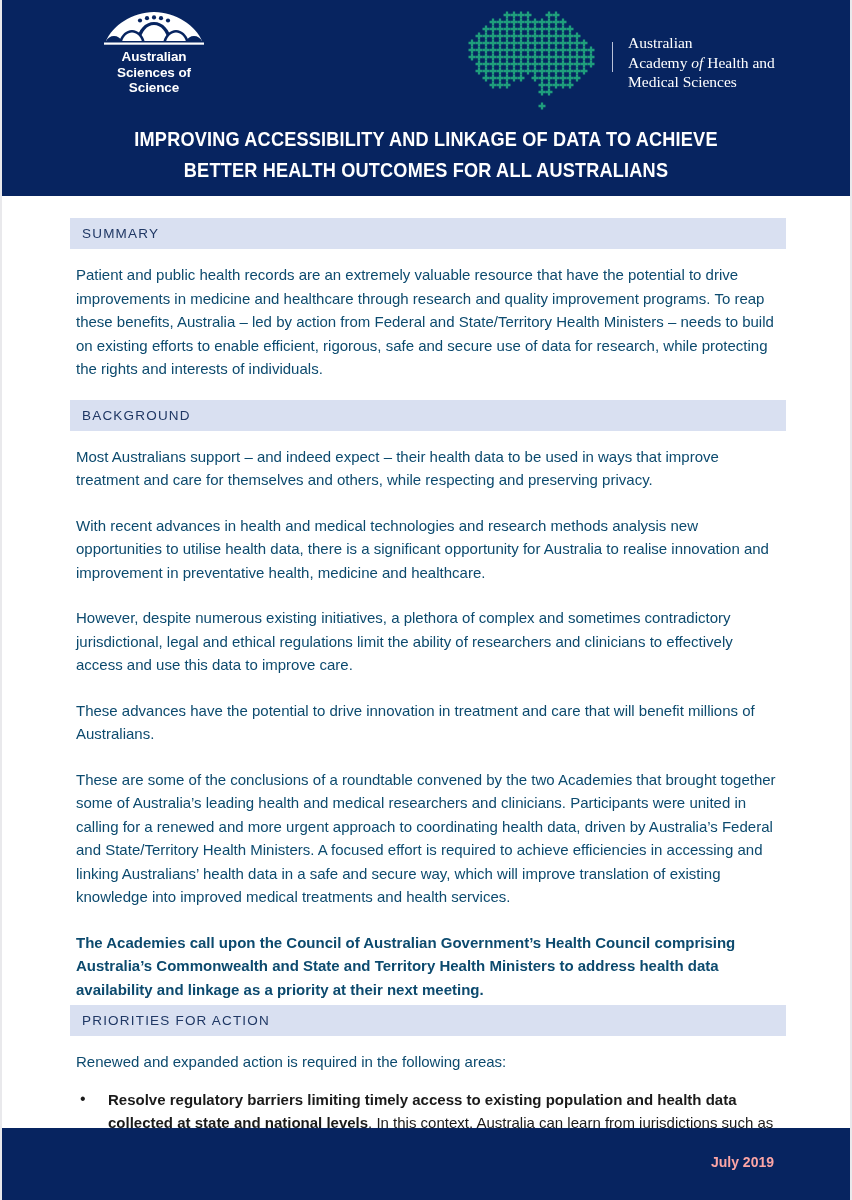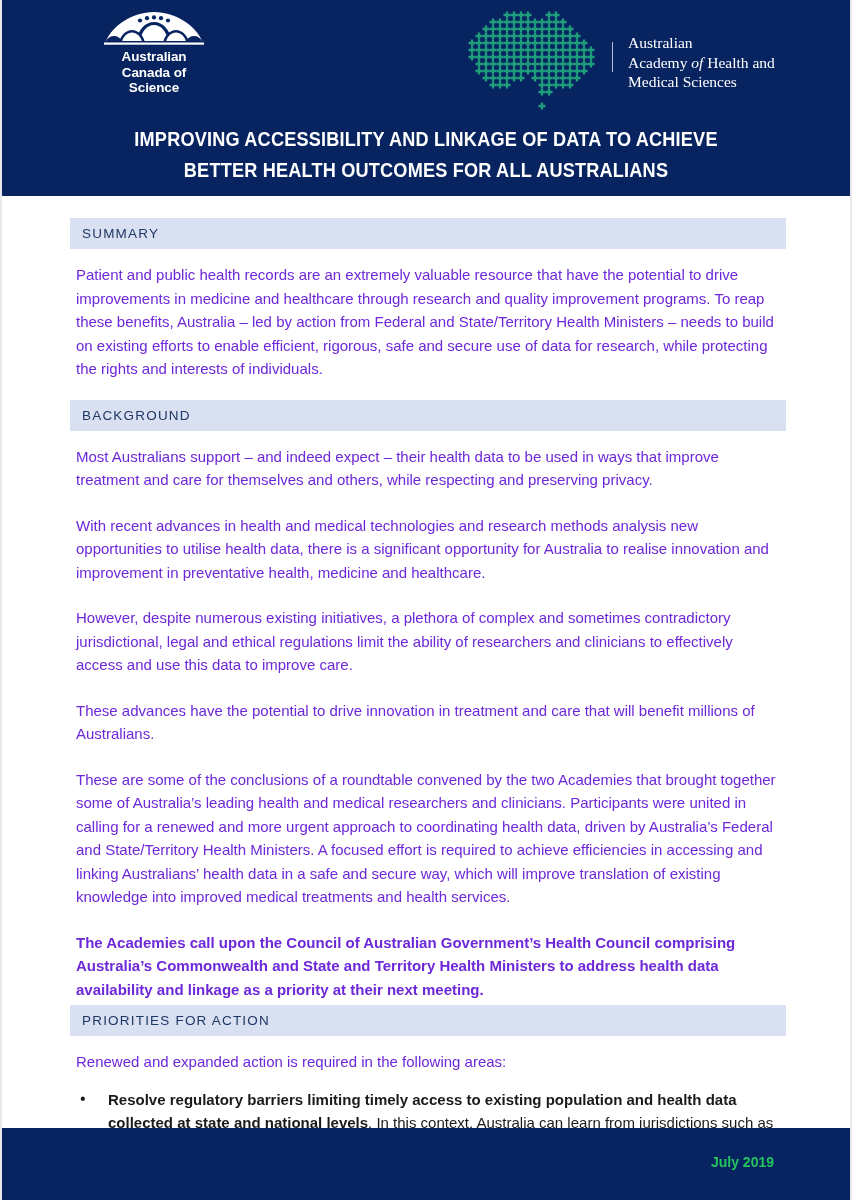--- a/index.html
+++ b/index.html
@@ -122,21 +122,21 @@
     box-sizing: border-box;
     width: 716px;
   }
   .sec-summary { margin-top: 22px; }
   .sec-background { margin-top: 19px; }
   .sec-priorities { margin-top: 4px; }
 
   .body-text {
     margin: 0 68px;
     width: 716px;
-    color: #6d28d9;
+    color: #0c4a6e;
     font-size: 15px;
     line-height: 23.5px;
     text-align: left;
   }
   .body-text p {
     margin: 0 0 0 0;
     padding: 0 6px 0 6px;
   }
   .summary-block { margin-top: 14px; }
   .summary-block p { padding-right: 2px; }
@@ -175,21 +175,21 @@
     left: 0;
     bottom: 0;
     width: 100%;
     height: 72px;
     background: #072460;
   }
   .footer-date {
     position: absolute;
     right: 76px;
     top: 26px;
-    color: #22c55e;
+    color: #fca5a5;
     font-size: 14px;
     font-weight: 700;
     text-align: right;
   }
 </style>
 </head>
 <body>
 
 <div id="page">
 
@@ -210,21 +210,21 @@
           <path d="M92 26 C88.5 26 85.5 28 84 31 L100 31 C98.5 28 95.5 26 92 26 Z" fill="#072460"></path>
           <circle cx="38" cy="10.5" r="2.1" fill="#072460"></circle>
           <circle cx="45" cy="8.2" r="2.1" fill="#072460"></circle>
           <circle cx="52" cy="7.4" r="2.1" fill="#072460"></circle>
           <circle cx="59" cy="8.2" r="2.1" fill="#072460"></circle>
           <circle cx="66" cy="10.5" r="2.1" fill="#072460"></circle>
           <rect x="2" y="32.5" width="100" height="2.2" fill="#ffffff"></rect>
         </svg>
         <div class="aas-words">
           <div>Australian</div>
-          <div>Canada of</div>
+          <div>Sciences of</div>
           <div>Science</div>
         </div>
       </div>
 
       <div class="aahms-logo">
         <svg class="aahms-map" viewBox="0 0 130 108">
           <defs>
             <g id="plus">
               <path d="M-1.1,-3.4 h2.2 v2.3 h2.3 v2.2 h-2.3 v2.3 h-2.2 v-2.3 h-2.3 v-2.2 h2.3 z" fill="#1f9e7c"></path>
             </g>

